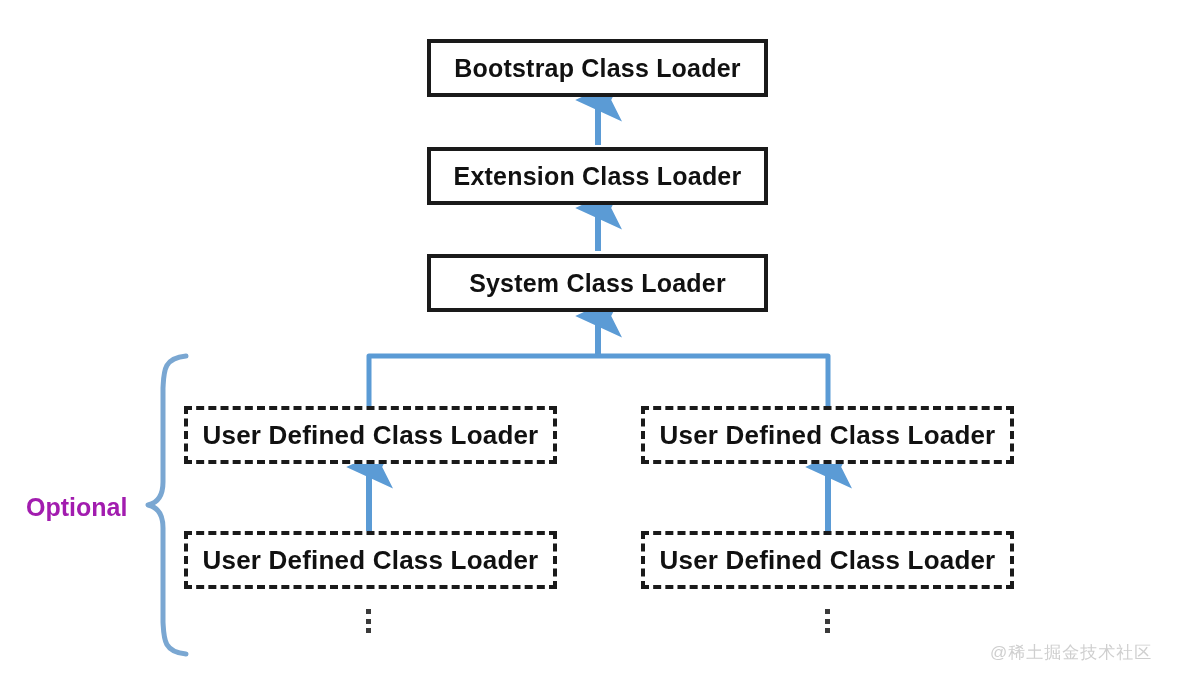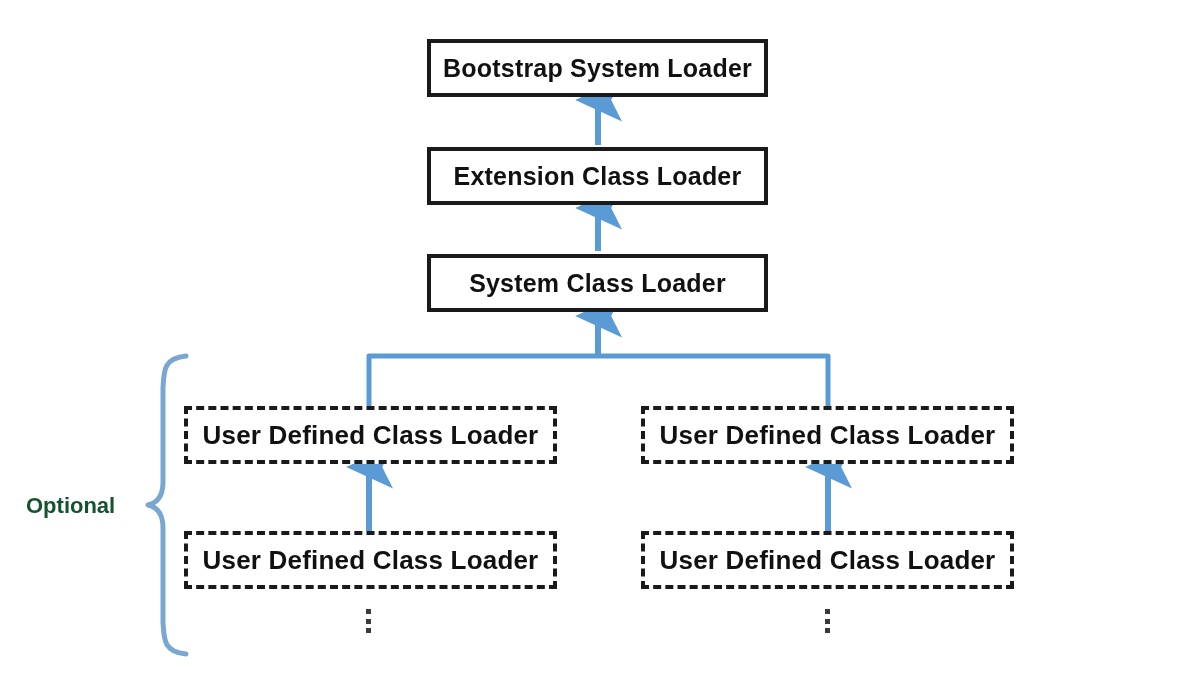--- a/index.html
+++ b/index.html
@@ -41,23 +41,23 @@
   .svg-layer {
     position: absolute;
     left: 0;
     top: 0;
     width: 1200px;
     height: 684px;
     pointer-events: none;
   }
   .optional-label {
     position: absolute;
-    font-size: 22px;
+    font-size: 25px;
     font-weight: bold;
-    color: #14532d;
+    color: #a21caf;
     white-space: nowrap;
   }
   .dots {
     position: absolute;
     display: flex;
     flex-direction: column;
     align-items: center;
     justify-content: space-between;
     height: 24px;
   }
@@ -99,21 +99,21 @@
     <path d="M 186,356
              C 163,358 164,372 163,388
              L 163,482
              C 163,497 157,503 148,505
              C 157,507 163,513 163,528
              L 163,622
              C 164,638 163,652 186,654" fill="none" stroke="#7aa7d2" stroke-width="5" stroke-linecap="round" stroke-linejoin="round"></path>
   </svg>
 
   <div class="node solid" style="left:427px; top:39px; width:341px; height:58px;">
-    <span>Bootstrap System Loader</span>
+    <span>Bootstrap Class Loader</span>
   </div>
 
   <div class="node solid" style="left:427px; top:147px; width:341px; height:58px;">
     <span>Extension Class Loader</span>
   </div>
 
   <div class="node solid" style="left:427px; top:254px; width:341px; height:58px;">
     <span>System Class Loader</span>
   </div>
 
@@ -139,14 +139,15 @@
       <i></i>
   </div>
   <div class="dots" style="left:825px; top:609px;">
     <i></i>
       <i></i>
       <i></i>
   </div>
 
   <div class="optional-label" style="left:26px; top:493px;">Optional</div>
 
+  <div class="watermark" style="left:990px; top:641px;">@稀土掘金技术社区</div>
 
 </div>
 
 </body></html>

